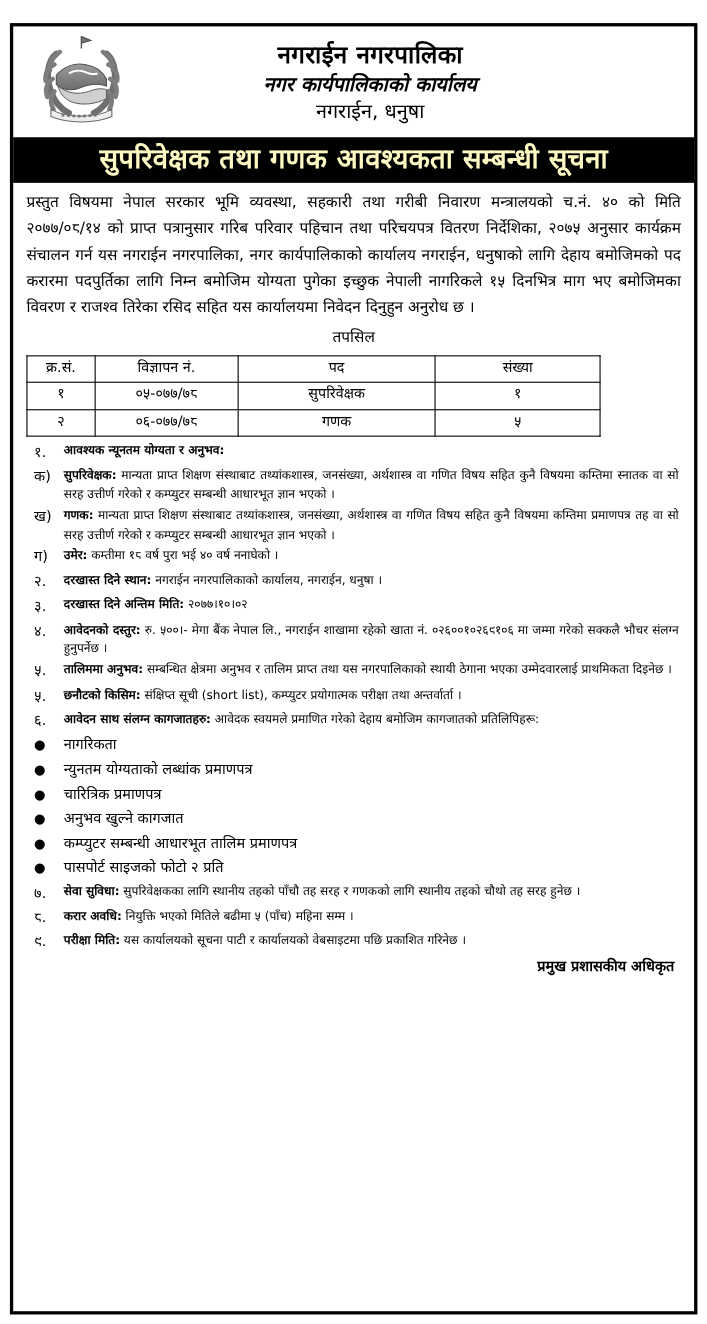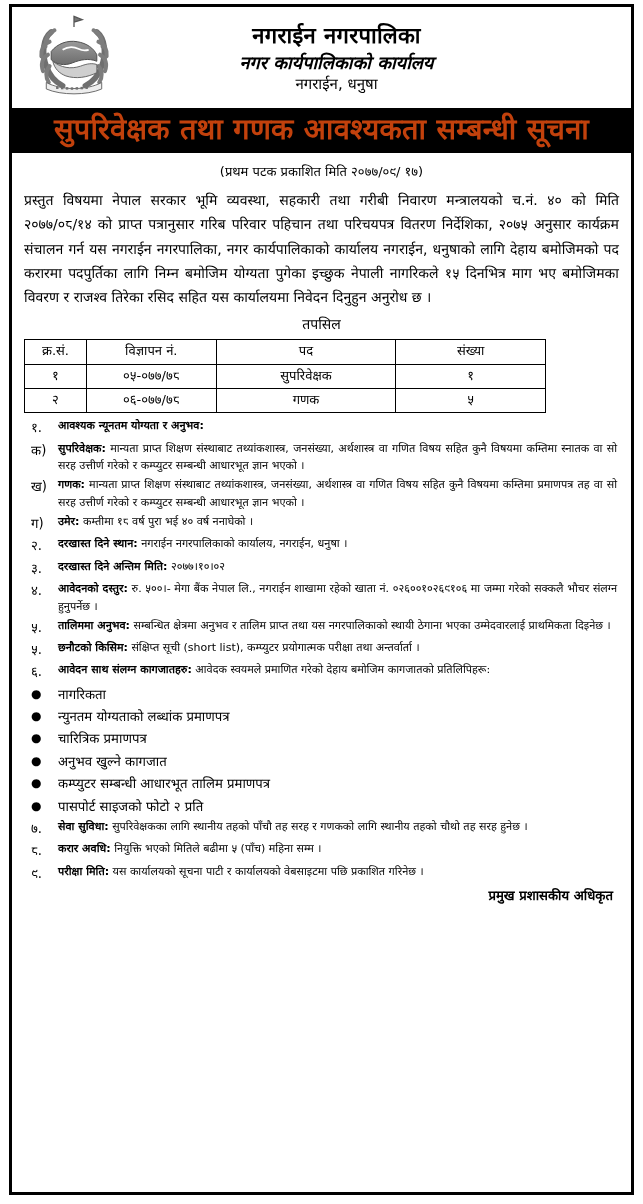--- a/index.html
+++ b/index.html
@@ -15,21 +15,21 @@
     color: #000000;
     overflow: hidden;
   }
 
   
   .page {
     position: relative;
     width: 643px;
     height: 1204px;
     background: #ffffff;
-    padding: 4px 9px 9px 9px;
+    padding: 21px 9px 9px 9px;
   }
   .frame {
     width: 100%;
     height: 100%;
     border: 3px solid #000;
     background: #fff;
     display: flex;
     flex-direction: column;
   }
 
@@ -64,30 +64,30 @@
     letter-spacing: 0.3px;
     margin-bottom: 3px;
   }
   .org-office {
     font-size: 18px;
     font-weight: 700;
     margin-bottom: 3px;
     font-style: italic;
   }
   .org-place {
-    font-size: 15px;
+    font-size: 18px;
     font-weight: 400;
   }
 
   
   .banner {
     background: #000000;
-    color: #c2410c;
-    text-align: center;
-    font-size: 29px;
+    color: #fef9c3;
+    text-align: center;
+    font-size: 25px;
     font-weight: 700;
     letter-spacing: 0.2px;
     padding: 4px 4px 6px 4px;
     line-height: 1.08;
     border-top: 2px solid #000;
     border-bottom: 2px solid #000;
   }
 
   
   .body {
@@ -222,21 +222,20 @@
         <div class="org-name">नगराईन नगरपालिका</div>
         <div class="org-office">नगर कार्यपालिकाको कार्यालय</div>
         <div class="org-place">नगराईन, धनुषा</div>
       </div>
     </div>
 
     <div class="banner">सुपरिवेक्षक तथा गणक आवश्यकता सम्बन्धी सूचना</div>
 
     <div class="body">
 
-      <div class="pubdate">(प्रथम पटक प्रकाशित मिति २०७७/०९/ १७)</div>
 
       <p class="intro">प्रस्तुत विषयमा नेपाल सरकार भूमि व्यवस्था, सहकारी तथा गरीबी निवारण मन्त्रालयको च.नं. ४० को मिति २०७७/०८/१४ को प्राप्त पत्रानुसार गरिब परिवार पहिचान तथा परिचयपत्र वितरण निर्देशिका, २०७५ अनुसार कार्यक्रम संचालन गर्न यस नगराईन नगरपालिका, नगर कार्यपालिकाको कार्यालय नगराईन, धनुषाको लागि देहाय बमोजिमको पद करारमा पदपुर्तिका लागि निम्न बमोजिम योग्यता पुगेका इच्छुक नेपाली नागरिकले १५ दिनभित्र माग भए बमोजिमका विवरण र राजश्व तिरेका रसिद सहित यस कार्यालयमा निवेदन दिनुहुन अनुरोध छ ।</p>
 
       <div class="tapasil">तपसिल</div>
 
       <div class="tbl-wrap">
         <table class="detail">
           <thead>
             <tr>
               <th class="c-sn">क्र.सं.</th>

